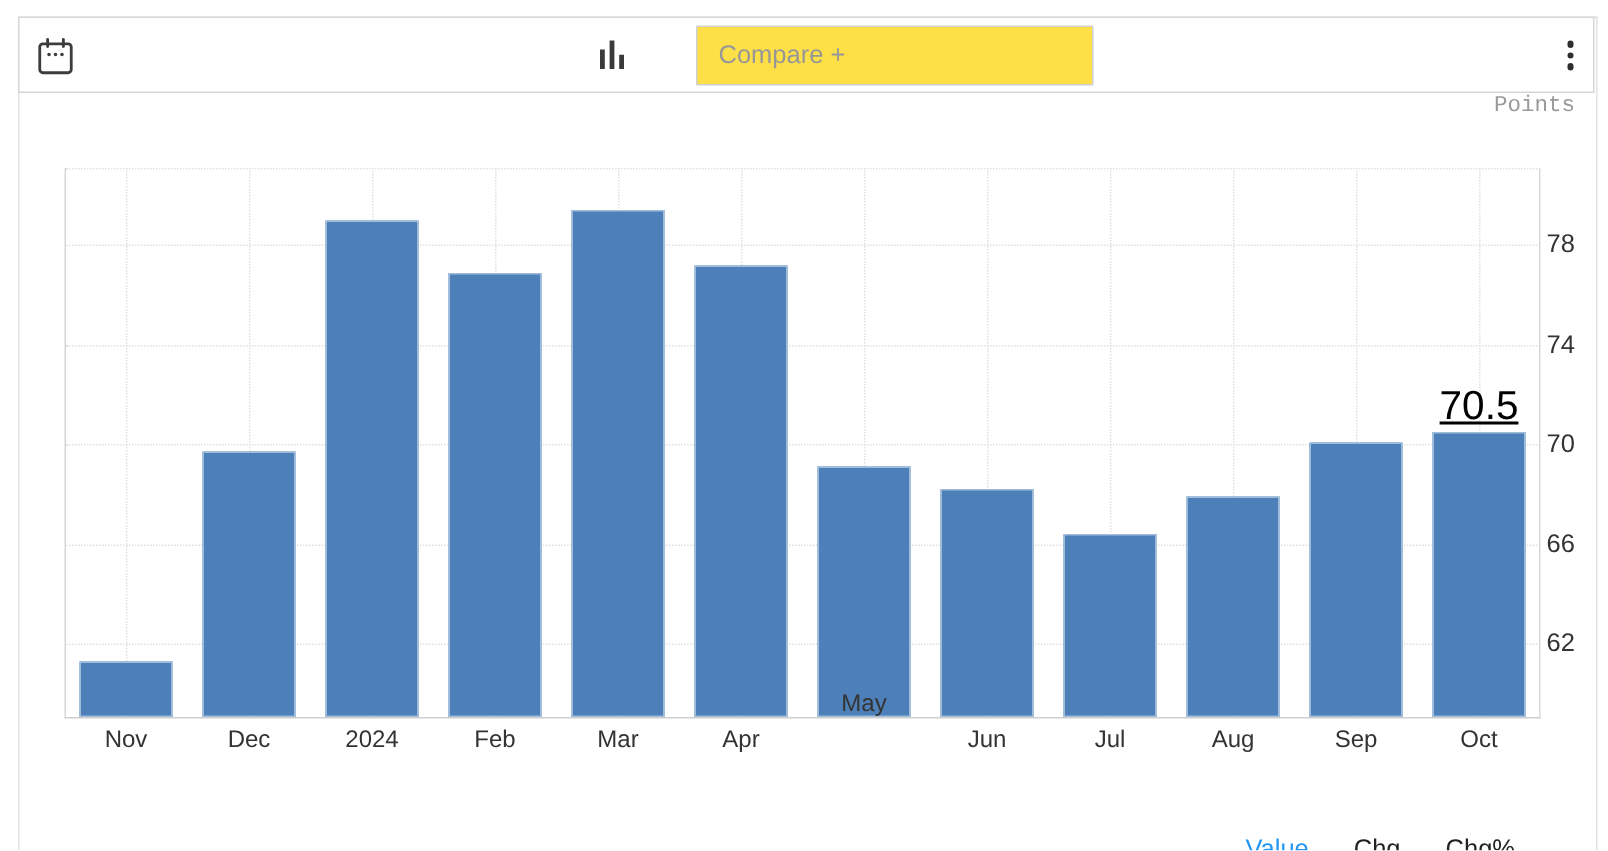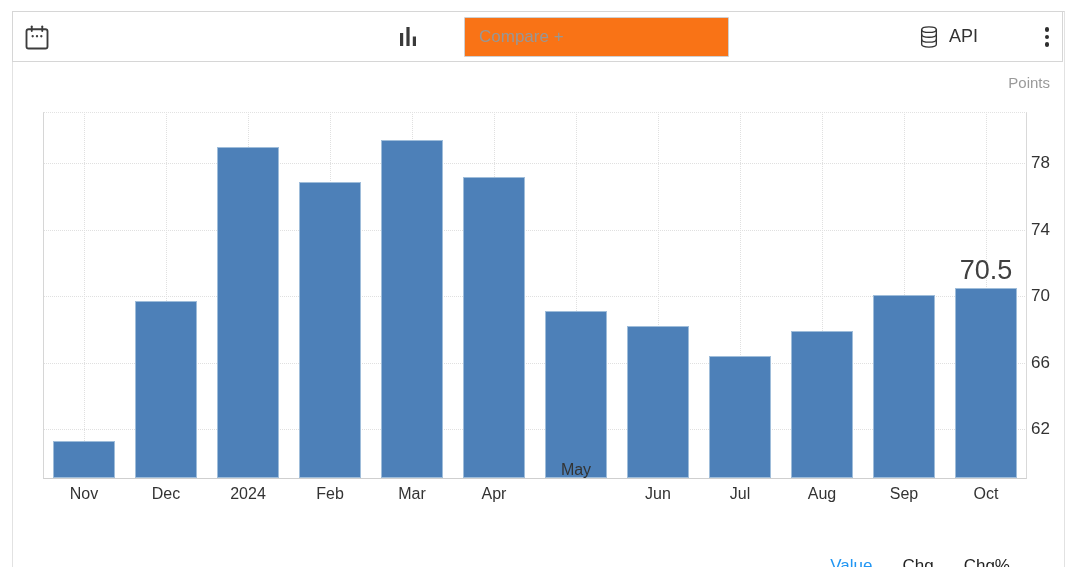--- a/index.html
+++ b/index.html
@@ -14,43 +14,43 @@
   .toolbar{position:absolute;left:12px;top:11px;width:1051px;height:51px;background:#fff;
     border:1px solid #d6d6d6;box-sizing:border-box;}
   .toolbar button{background:none;border:none;padding:0;margin:0;cursor:pointer;
     font-family:inherit;color:#333;}
   .cal-btn{position:absolute;left:10px;top:12px;width:28px;height:28px;}
   .ranges{position:absolute;left:91px;top:0;height:49px;display:flex;align-items:center;gap:21px;}
   .ranges button{font-size:19px;color:#333;}
   .ctype-btn{position:absolute;left:384px;top:12px;width:24px;height:26px;}
   .compare{position:absolute;left:451px;top:5px;width:265px;height:40px;box-sizing:border-box;
     border:1px solid #cfcfcf;border-radius:1px;padding:0 14px;font-size:17px;color:#444;
-    font-family:inherit;outline:none;background:#f97316;}
+    font-family:inherit;outline:none;background:#fde047;}
   .compare::placeholder{color:#979797;}
   .tool-group{position:absolute;top:0;height:49px;display:flex;align-items:center;gap:9px;
     font-size:18px;}
   .export-btn{left:758px;}
   .api-btn{left:905px;}
   .menu-btn{position:absolute;left:1022px;top:8px;width:24px;height:34px;display:flex;
     flex-direction:column;align-items:center;justify-content:center;gap:3px;}
   .menu-btn i{width:4.5px;height:4.5px;border-radius:50%;background:#2e2e2e;display:block;}
   .icon{display:block;}
   
-  .unit-label{position:absolute;right:22px;top:74px;font-size:15px;color:#9a9a9a;}
+  .unit-label{position:absolute;right:22px;top:62px;font-size:15px;color:#9a9a9a;font-family:Liberation Mono, monospace;}
   .plot{position:absolute;left:43px;top:112px;width:984px;height:367px;box-sizing:border-box;
     border-left:1px solid #d6d6d6;border-right:1px solid #d9d9d9;border-bottom:1px solid #cfcfcf;
     border-top:1px dotted #e2e2e2;}
   .chart-layer{position:absolute;left:0;top:0;width:1072px;height:567px;pointer-events:none;}
   .chart-layer .bar{position:absolute;background:#4d80b8;border:1px solid #9fbdda;
     box-sizing:border-box;pointer-events:auto;}
   .chart-layer .hgrid{position:absolute;border-top:1px dotted #e0e0e0;height:0;}
   .chart-layer .vgrid{position:absolute;border-left:1px dotted #e0e0e0;width:0;}
   .chart-layer .ytick{position:absolute;font-size:17px;color:#333;transform:translateY(-50%);}
   .chart-layer .xtick{position:absolute;font-size:16px;color:#333;transform:translateX(-50%);white-space:nowrap;}
-  .chart-layer .last-label{position:absolute;font-size:27px;color:#404040;transform:translateX(-50%);}
+  .chart-layer .last-label{position:absolute;font-size:27px;color:#000000;transform:translateX(-50%);text-decoration:underline;}
   
   .source{position:absolute;left:22px;top:529px;font-size:15px;color:#8a8a8a;}
   .flinks{position:absolute;right:62px;top:556px;display:flex;gap:30px;font-size:17px;}
   .flinks a{text-decoration:none;color:#222;cursor:pointer;}
   .flinks a.active{color:#2196f3;}
 </style>
 </head>
 <body>
 
 <div class="page">
@@ -74,29 +74,20 @@
       <svg class="icon" width="22" height="26" viewBox="0 0 22 26">
         <rect x="3" y="9" width="3.2" height="13" fill="#3a3a3a"></rect>
         <rect x="9.4" y="3" width="3.2" height="19" fill="#3a3a3a"></rect>
         <rect x="15.8" y="12.5" width="3.2" height="9.5" fill="#3a3a3a"></rect>
       </svg>
     </button>
 
     <input class="compare" type="text" value="" placeholder="Compare +" style="">
 
 
-    <button class="tool-group api-btn">
-      <svg class="icon" width="22" height="26" viewBox="0 0 24 26" fill="none" stroke="#333" stroke-width="1.5" stroke-linecap="round">
-        <ellipse cx="12" cy="5" rx="8" ry="3"></ellipse>
-        <path d="M4 5v5.3c0 1.66 3.58 3 8 3s8-1.34 8-3V5"></path>
-        <path d="M4 10.3v5.3c0 1.66 3.58 3 8 3s8-1.34 8-3v-5.3"></path>
-        <path d="M4 15.6v5.4c0 1.66 3.58 3 8 3s8-1.34 8-3v-5.4"></path>
-      </svg>
-      <span>API</span>
-    </button>
 
     <button class="menu-btn">
       <span style="display:contents">
         <i></i><i></i><i></i>
       </span>
     </button>
   </div>
 
   <div class="unit-label">Points</div>
 

